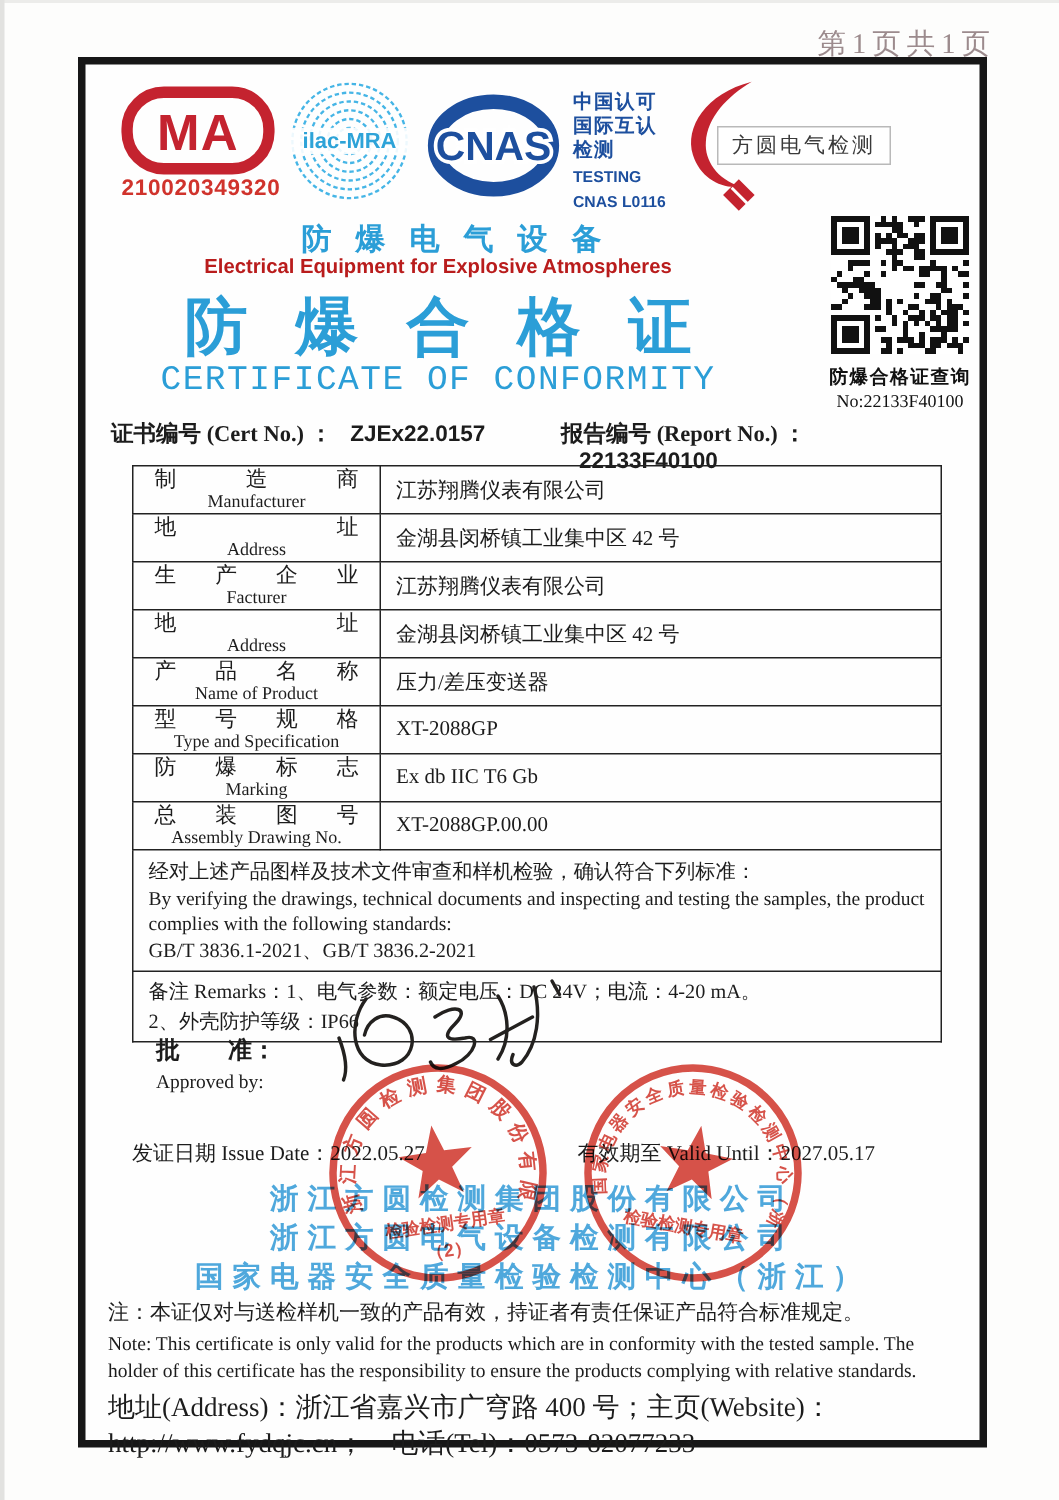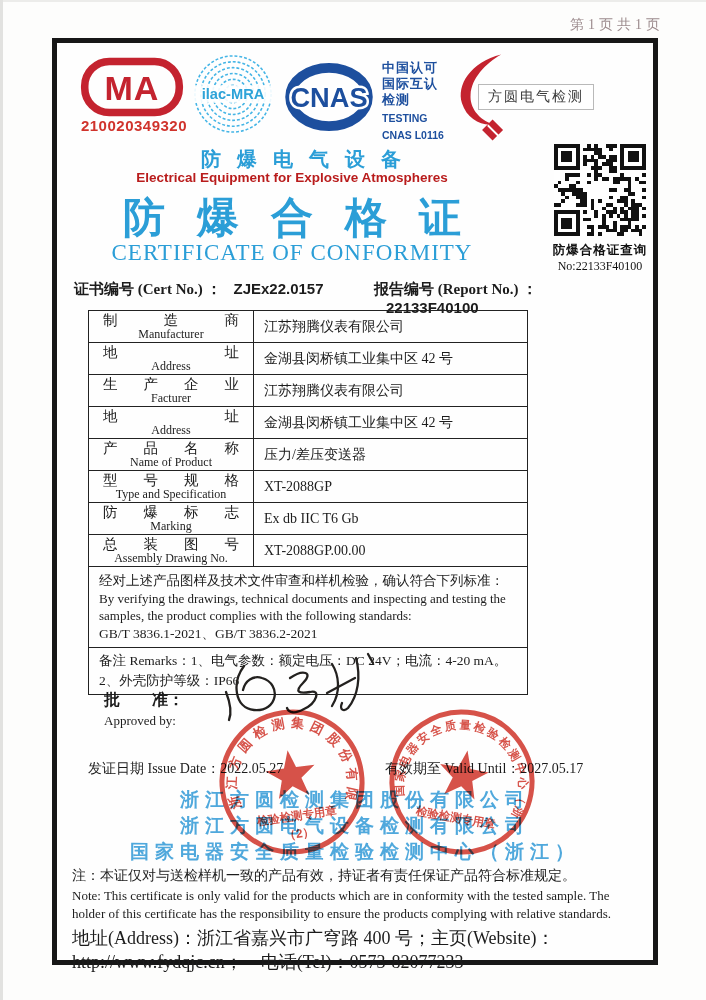--- a/index.html
+++ b/index.html
@@ -3,53 +3,53 @@
 <meta charset="utf-8">
 <style>
   * { margin:0; padding:0; box-sizing:border-box; }
   html,body { background:#ffffff; }
   .page {
     position:relative; width:706px; height:1000px; margin:0 auto;
     background:#fdfdfc; overflow:hidden;
     font-family:"Liberation Serif","DejaVu Serif",serif; color:#1c1c1c;
     box-shadow: inset 3px 0 0 #e2e2e0, inset 0 2px 0 #ececea;
   }
-  .page-num { position:absolute; top:16px; right:42px; font-size:14px; letter-spacing:4px; color:#9c8b8d; }
+  .page-num { position:absolute; top:16px; right:42px; font-size:19px; letter-spacing:4px; color:#9c8b8d; }
   .frame { position:absolute; left:52px; top:38px; width:606px; height:927px; border:5px solid #171717; background:#fefefe; }
 
   
   .cma { position:absolute; left:80px; top:56px; width:104px; height:62px; }
   .cma-number { position:absolute; left:76px; top:117px; width:116px; text-align:center; font-family:"Liberation Sans",sans-serif; font-weight:bold; font-size:15px; color:#d0332c; letter-spacing:.5px; }
   .ilac { position:absolute; left:192px; top:53px; width:82px; height:82px; }
   .cnas-mark { position:absolute; left:283px; top:62px; width:92px; height:70px; }
   .cnas-text { position:absolute; left:382px; top:60px; font-family:"Liberation Sans",sans-serif; color:#1d4f9e; }
   .cnas-text .cn { font-size:13px; font-weight:bold; line-height:16px; letter-spacing:1px; }
   .cnas-text .en { font-size:10.5px; font-weight:bold; line-height:13px; margin-top:4px; }
   .fy-swoosh { position:absolute; left:440px; top:52px; width:86px; height:92px; }
   .fy-label { position:absolute; left:478px; top:84px; border:1px solid #b9b9b9; padding:3px 9px; font-size:14px; letter-spacing:2px; color:#3a3a3a; background:rgba(255,255,255,.6); font-family:"Liberation Sans",sans-serif; }
 
   
   .title-cn-small { position:absolute; left:57px; top:146px; width:470px; text-align:center; font-family:"Liberation Sans",sans-serif; font-weight:bold; font-size:20px; letter-spacing:16px; text-indent:16px; color:#2b9ed7;padding-left:18px; }
   .title-en-small { position:absolute; left:57px; top:170px; width:470px; text-align:center; font-family:"Liberation Sans",sans-serif; font-weight:bold; font-size:13.5px; color:#b91c1c; }
   .title-cn-big { position:absolute; left:57px; top:190px; width:470px; text-align:center; font-family:"Liberation Sans",sans-serif; font-weight:bold; font-size:42px; letter-spacing:32px; text-indent:32px; color:#2b9ed7; }
-  .title-en-big { position:absolute; left:57px; top:240px; width:470px; text-align:center; font-family:Liberation Serif, serif; font-size:23px; letter-spacing:1px; color:#2b9ed7; }
+  .title-en-big { position:absolute; left:57px; top:240px; width:470px; text-align:center; font-family:Liberation Mono, monospace; font-size:23px; letter-spacing:1px; color:#2b9ed7; }
 
   
   .qr-box { position:absolute; left:552px; top:144px; width:96px; text-align:center; }
   .qr-box svg { width:92px; height:92px; background:#fff; fill:#111; }
   .qr-caption { font-size:12.5px; font-weight:bold; letter-spacing:1px; margin-top:2px; color:#111; }
   .qr-number { font-size:12px; color:#111; }
 
   
   .cert-line { position:absolute; left:74px; top:280px; width:560px; font-size:15px; font-weight:bold; }
   .cert-line .seg2 { position:absolute; left:300px; top:0; }
   .cert-line .val { font-family:"Liberation Sans",sans-serif; font-weight:bold;margin-left:12px; }
 
   
-  table.cert { position:absolute; left:88px; top:310px; width:440px; border-collapse:collapse; table-layout:fixed; }
+  table.cert { position:absolute; left:88px; top:310px; width:540px; border-collapse:collapse; table-layout:fixed; }
   table.cert td { border:1.5px solid #222; vertical-align:middle; }
   td.lbl { width:165px; text-align:center; padding:1px 14px; }
   td.lbl .cn { font-size:14.5px; text-align:justify; text-align-last:justify; line-height:16px; }
   td.lbl .en { font-size:12px; text-align:center; text-align-last:center; line-height:13px; }
   td.val { padding:2px 10px; font-size:14px; }
   tr.r { height:31px; }
   td.statement { padding:4px 10px; height:72px; }
   .st-cn { font-size:13.5px; line-height:19px; }
   .st-en { font-size:13px; line-height:17px; }
   .st-gb { font-size:13.5px; line-height:19px; }

